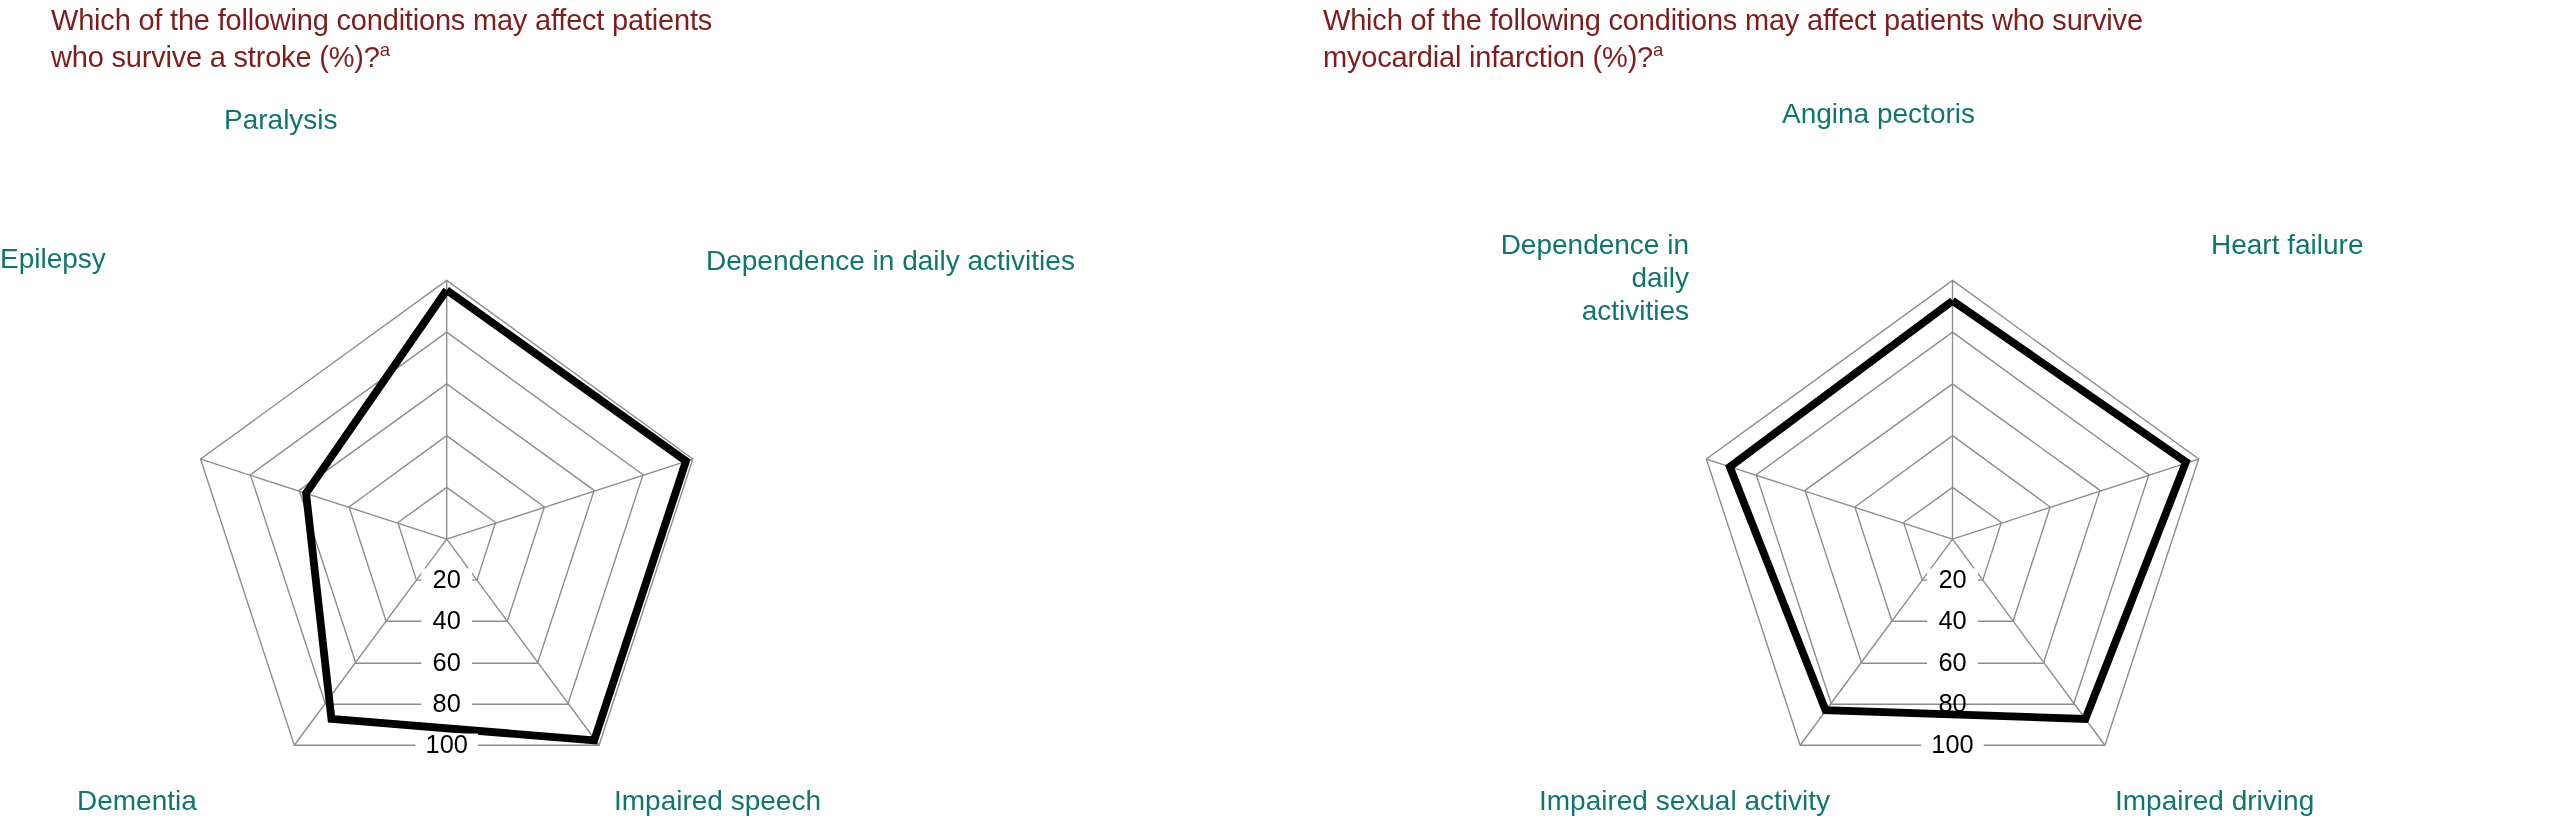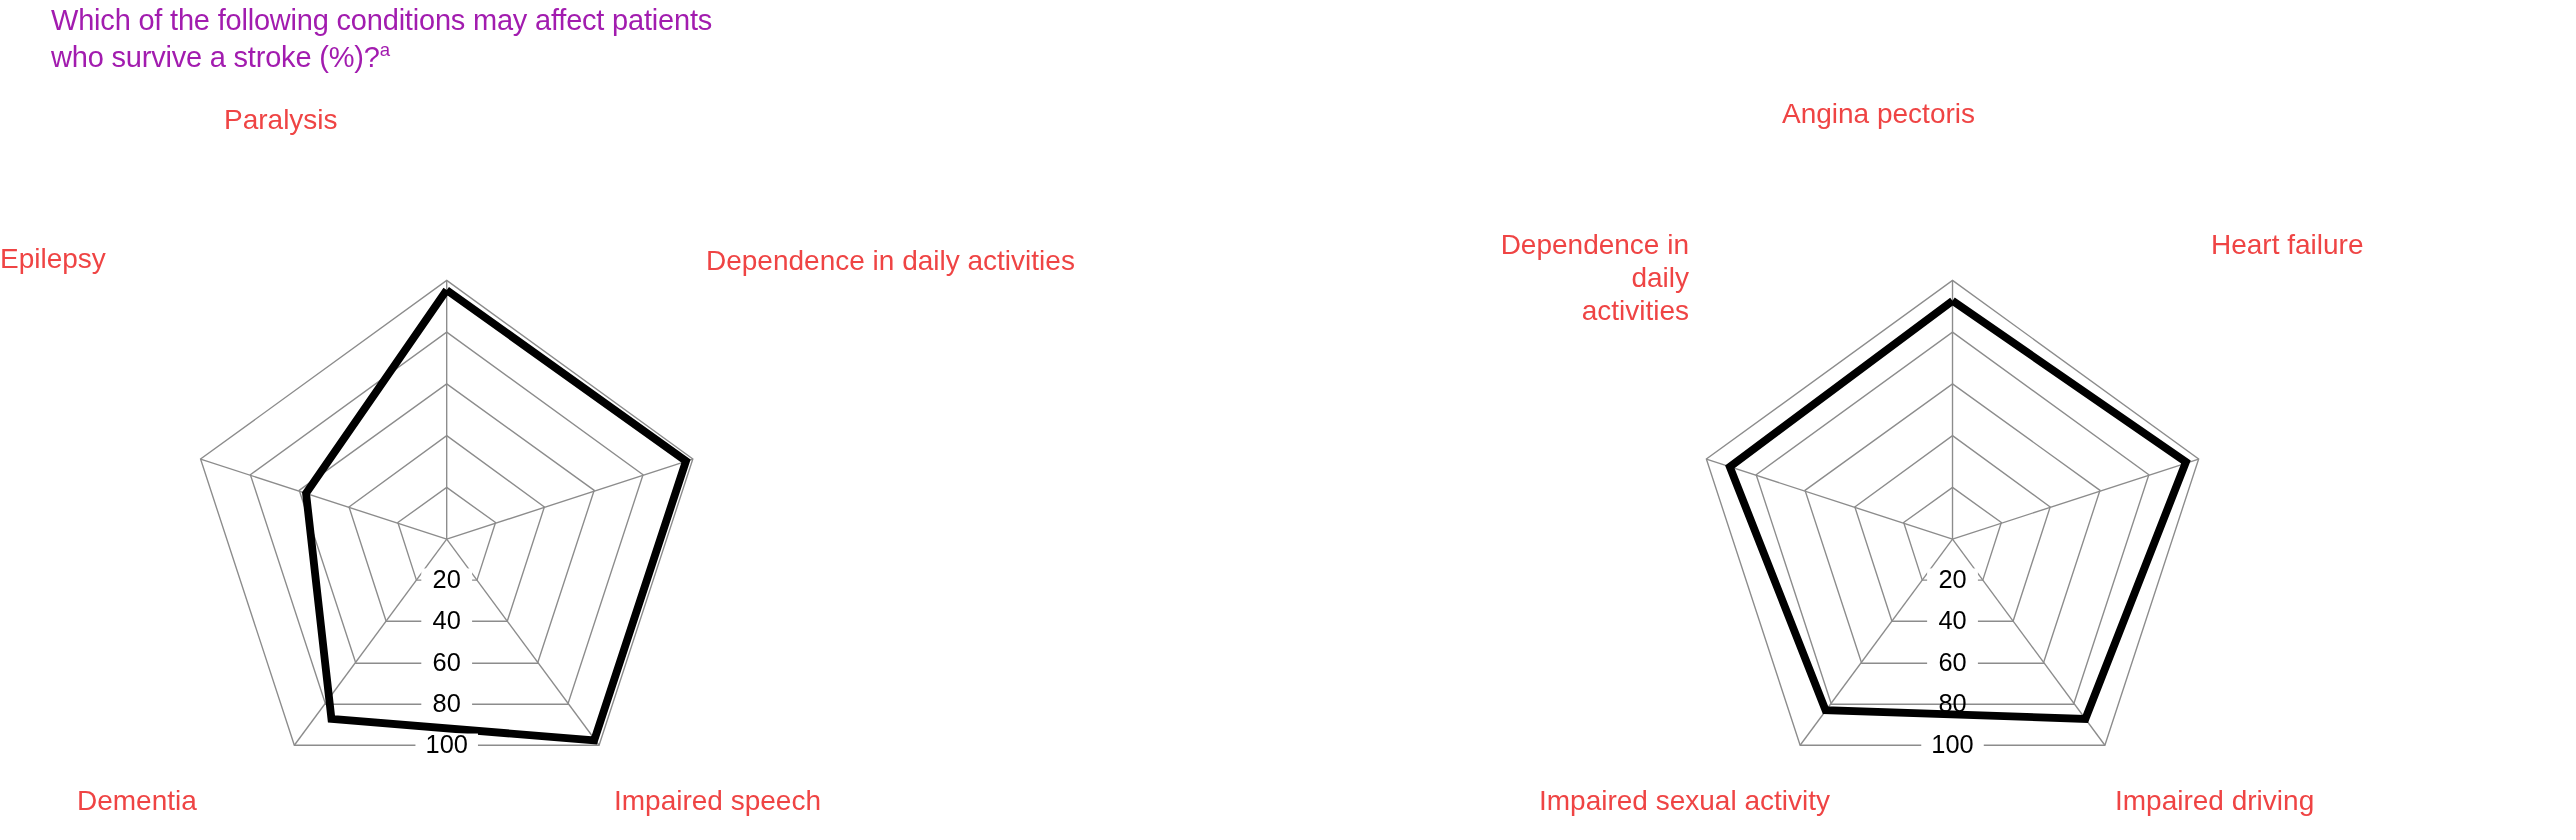--- a/index.html
+++ b/index.html
@@ -1,31 +1,31 @@
 <!DOCTYPE html>
 <html><head>
 <meta charset="utf-8">
 <style>
   html,body{margin:0;padding:0;background:#ffffff;}
   body{width:2576px;height:840px;font-family:"Liberation Sans",sans-serif;color:#000;overflow:hidden;}
   .page{position:relative;width:2576px;height:840px;}
   .panel{position:absolute;top:0;height:840px;width:1288px;}
   .panel-left{left:0;}
   .panel-right{left:1288px;}
-  .panel-title{position:absolute;top:2px;font-size:29px;line-height:37px;letter-spacing:-0.2px;color:#a21caf;white-space:pre-line;}
+  .panel-title{position:absolute;top:2px;font-size:29px;line-height:37px;letter-spacing:-0.2px;color:#7f1d1d;white-space:pre-line;}
   .panel-left .panel-title{left:51px;}
   .panel-right .panel-title{left:35px;}
   .panel-title sup{font-size:18.6px;vertical-align:super;line-height:0;}
   .radar-svg{position:absolute;left:0;top:0;width:1288px;height:840px;}
   .grid-line{stroke:#8c8c8c;stroke-width:1.4;fill:none;}
   .spoke-line{stroke:#8c8c8c;stroke-width:1.4;}
   .data-poly{stroke:#000000;stroke-width:8;fill:none;stroke-linejoin:miter;stroke-linecap:butt;}
   .tick-label{font-family:"Liberation Sans",sans-serif;font-size:26px;fill:#000;text-anchor:middle;dominant-baseline:middle;}
   .tick-bg{fill:#ffffff;}
-  .axis-label{position:absolute;font-size:28px;line-height:33px;color:#ef4444;white-space:pre-line;}
+  .axis-label{position:absolute;font-size:28px;line-height:33px;color:#0f766e;white-space:pre-line;}
 </style>
 </head>
 <body>
 
 <div class="page">
 
   <div class="panel panel-left">
     <div class="panel-title"><span>Which of the following conditions may affect patients</span><br><span>who survive a stroke (%)?</span><sup>a</sup></div>
 
     <svg class="radar-svg" viewBox="0 0 1318 860">
@@ -61,20 +61,21 @@
     </svg>
 
     <div class="axis-label" style="left:224px;top:103px;">Paralysis</div>
     <div class="axis-label" style="left:706px;top:244px;">Dependence in daily activities</div>
     <div class="axis-label" style="left:614px;top:784px;">Impaired speech</div>
     <div class="axis-label" style="left:77px;top:784px;">Dementia</div>
     <div class="axis-label" style="left:0px;top:242px;">Epilepsy</div>
   </div>
 
   <div class="panel panel-right">
+    <div class="panel-title"><span>Which of the following conditions may affect patients who survive</span><br><span>myocardial infarction (%)?</span><sup>a</sup></div>
 
     <svg class="radar-svg" viewBox="0 0 1318 860">
       <g>
         <polygon class="grid-line" points="680,499 730,535 711,594 649,594 630,535"></polygon>
         <polygon class="grid-line" points="680,446 780,519 742,636 618,636 580,519"></polygon>
         <polygon class="grid-line" points="680,393 831,502 773,679 587,679 529,502"></polygon>
         <polygon class="grid-line" points="680,340 881,486 804,721 556,721 479,486"></polygon>
         <polygon class="grid-line" points="680,287 932,470 836,763 524,763 428,470"></polygon>
       </g>
       <g>

